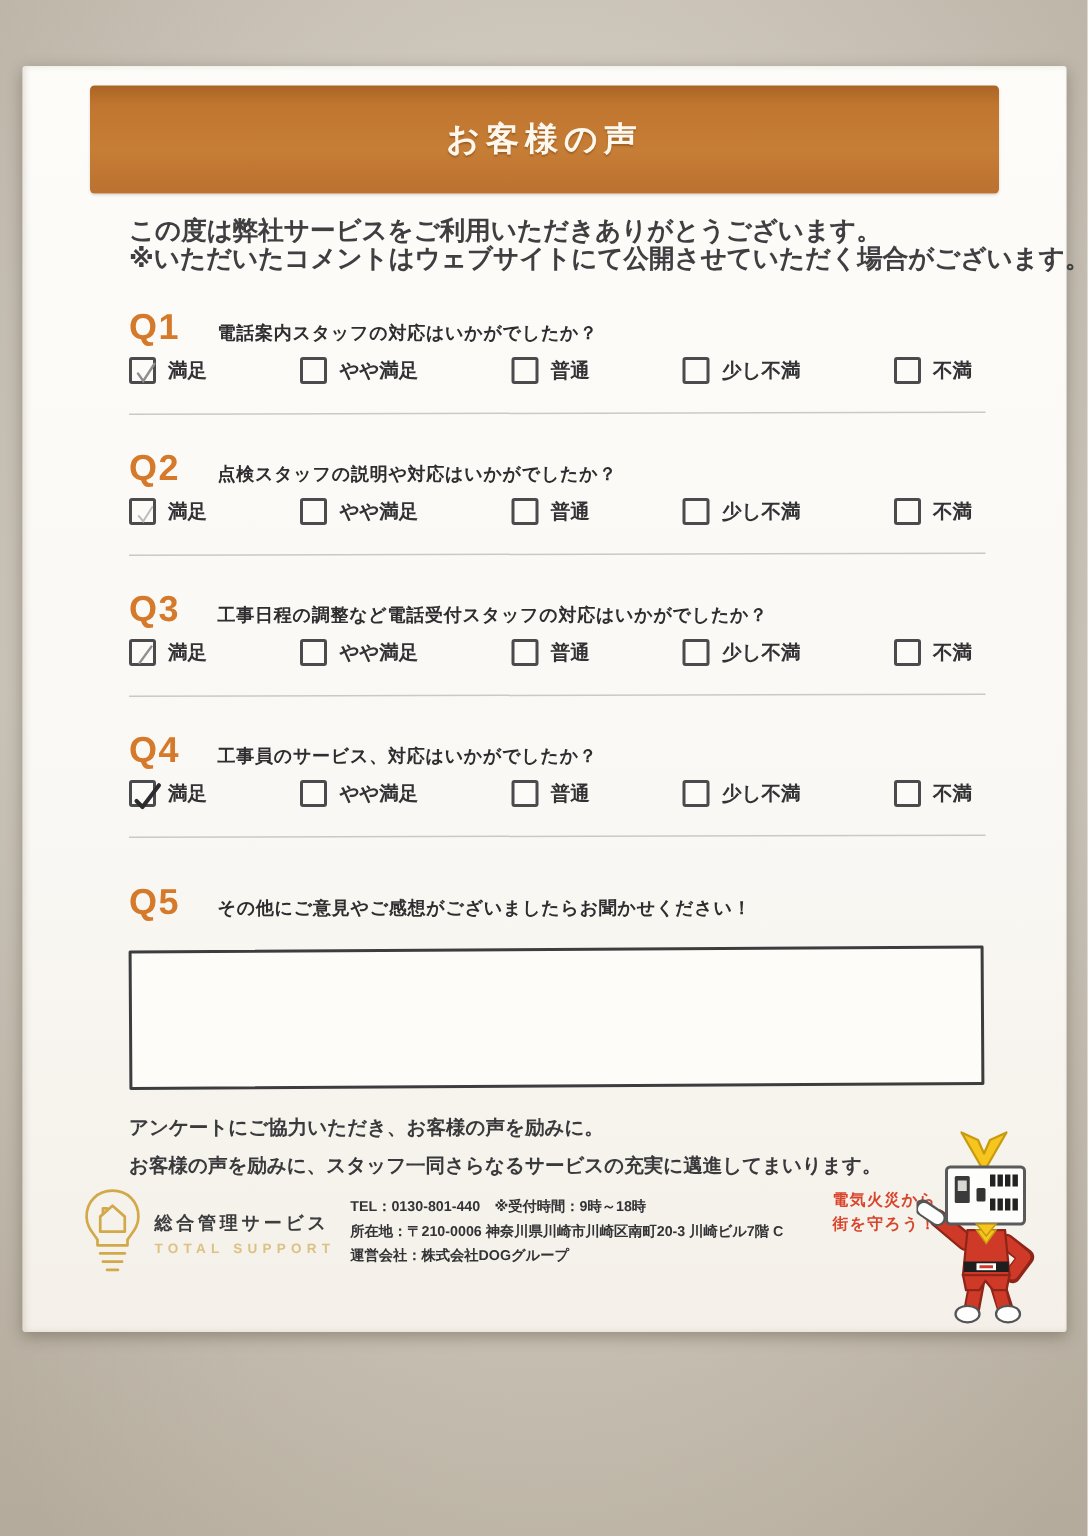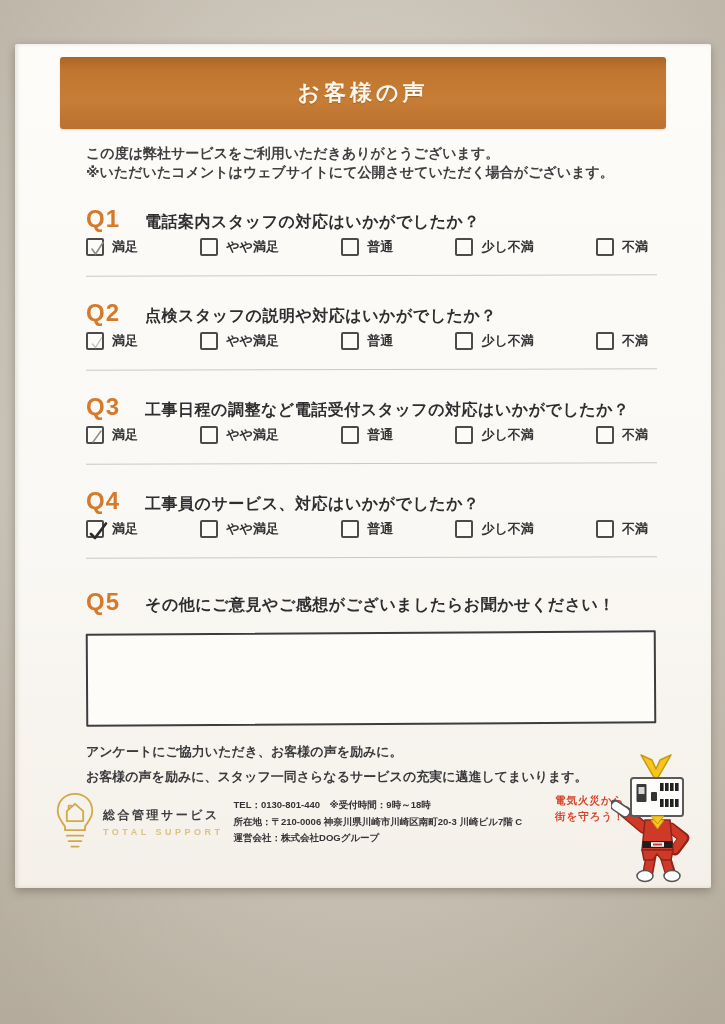--- a/index.html
+++ b/index.html
@@ -22,26 +22,26 @@
     background:linear-gradient(180deg,#aa6425 0%,#c0762f 18%,#c67d35 60%,#bb7130 100%);
     border-radius:3px;
     display:flex; align-items:center; justify-content:center;
     box-shadow:0 1px 2px rgba(0,0,0,.15);
   }
   .banner-title {
     color:#fdf7ee; font-size:22px; font-weight:bold; letter-spacing:4px;
     text-shadow:0 1px 1px rgba(90,50,10,.35);
   }
   .content { padding:0 54px 0 71px; }
-  .intro { margin-top:15px; font-size:14px; font-weight:600; color:#3f3f42; line-height:19px; }
+  .intro { margin-top:15px; font-size:17px; font-weight:600; color:#3f3f42; line-height:19px; }
   .intro div { white-space:nowrap; }
   .q-block { padding-top:23px; }
   .q-title { display:flex; align-items:baseline;gap:12px; }
   .q-num { color:#d5792a; font-size:24px; font-weight:800; letter-spacing:1px; flex:none; }
-  .q-text { font-size:16px; font-weight:700; color:#2e2e30; margin-left:13px; letter-spacing:.5px; white-space:nowrap; }
+  .q-text { font-size:12px; font-weight:700; color:#2e2e30; margin-left:13px; letter-spacing:.5px; white-space:nowrap; }
   .q-options { display:flex; justify-content:space-between; width:562px; margin-top:5px; align-items:center; }
   .opt { display:flex; align-items:center; }
   .cb {
     width:18px; height:18px; border:2px solid #4b4b4e; border-radius:2px;
     background:#fcfbf8; position:relative; flex:none; overflow:visible;
   }
   .cb svg { position:absolute; left:-2px; top:-2px; overflow:visible; }
   .opt-label { font-size:13px; font-weight:600; color:#333336; margin-left:8px; white-space:nowrap; }
   .divider { border-bottom:1px solid #c9c9c7; margin-top:19px; transform:rotate(-.15deg); }
   .q5-box {

